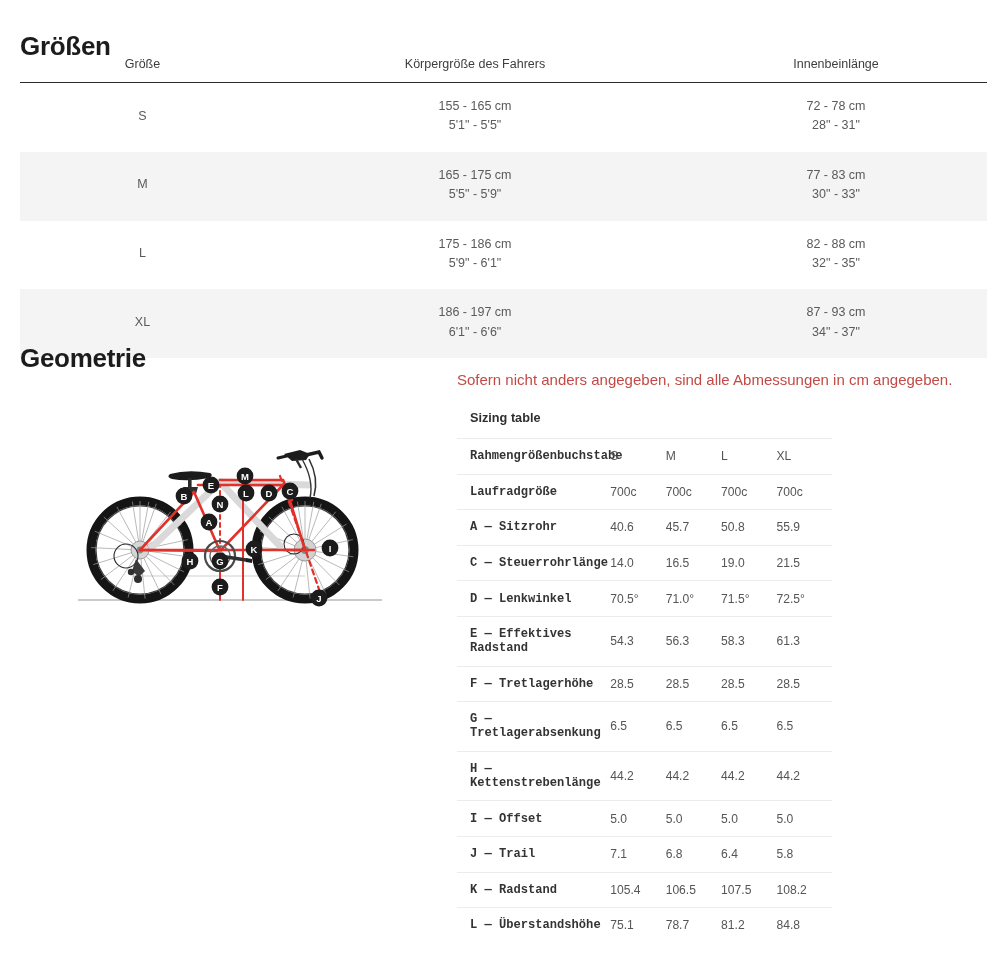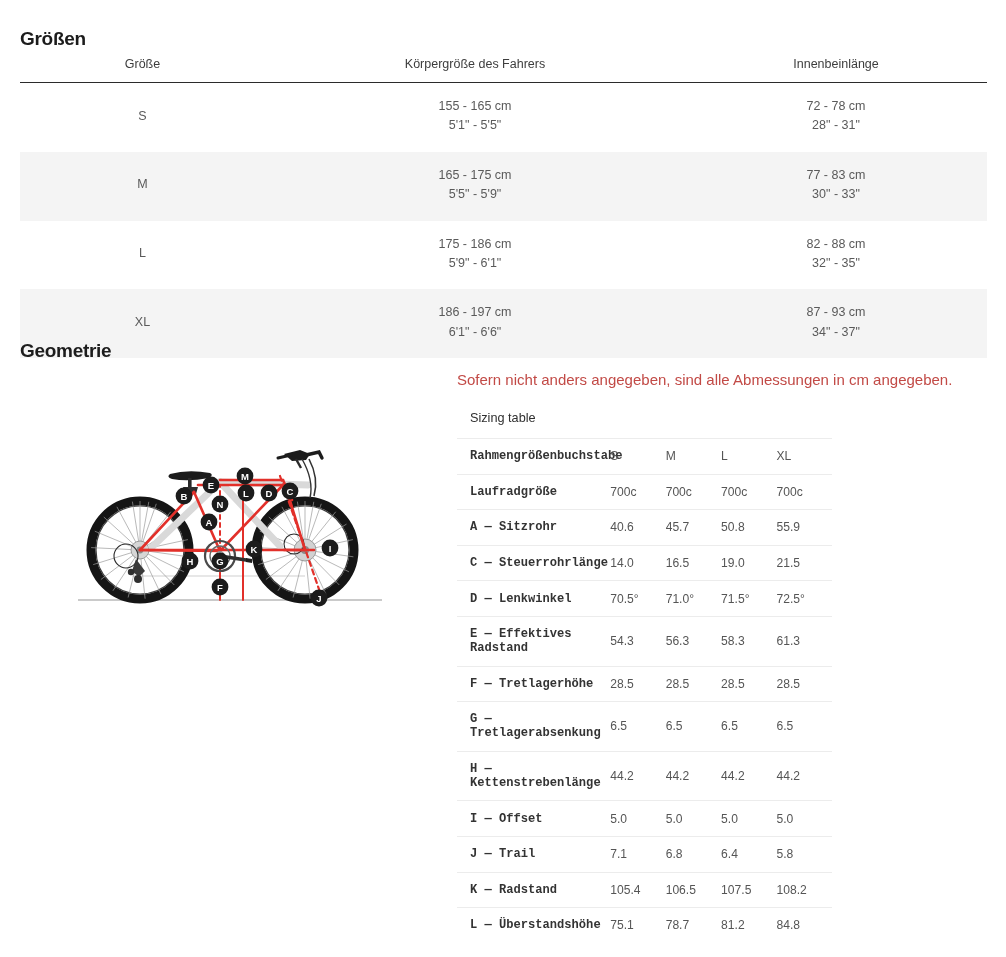--- a/index.html
+++ b/index.html
@@ -8,21 +8,21 @@
     background: #ffffff;
     width: 1006px; height: 957px;
     overflow: hidden;
     font-family: "Liberation Sans", sans-serif;
     -webkit-font-smoothing: antialiased;
   }
   .page { position: relative; width: 1006px; height: 957px; }
 
   
   .section-title {
-    font-size: 19px;
+    font-size: 26px;
     font-weight: bold;
     color: #1c1c1c;
     letter-spacing: -0.3px;
     line-height: 1;
   }
   #sizes-title { position: absolute; left: 20px; top: 16px; }
   #geometry-title { position: absolute; left: 20px; top: 328px; }
 
   
   #sizes-table {
@@ -58,21 +58,21 @@
     position: absolute;
     left: 457px; top: 371px;
     font-size: 15px;
     color: #c24a46;
     white-space: nowrap;
   }
   #geom-caption {
     position: absolute;
     left: 470px; top: 411px;
     font-size: 12.7px;
-    font-weight: normal;
+    font-weight: bold;
     color: #2f2f2f;
   }
   #geometry-table {
     position: absolute;
     left: 457px; top: 438px;
     width: 375px;
     border-collapse: collapse;
     table-layout: fixed;
   }
   #geometry-table tr { border-top: 1px solid #ececec; }

